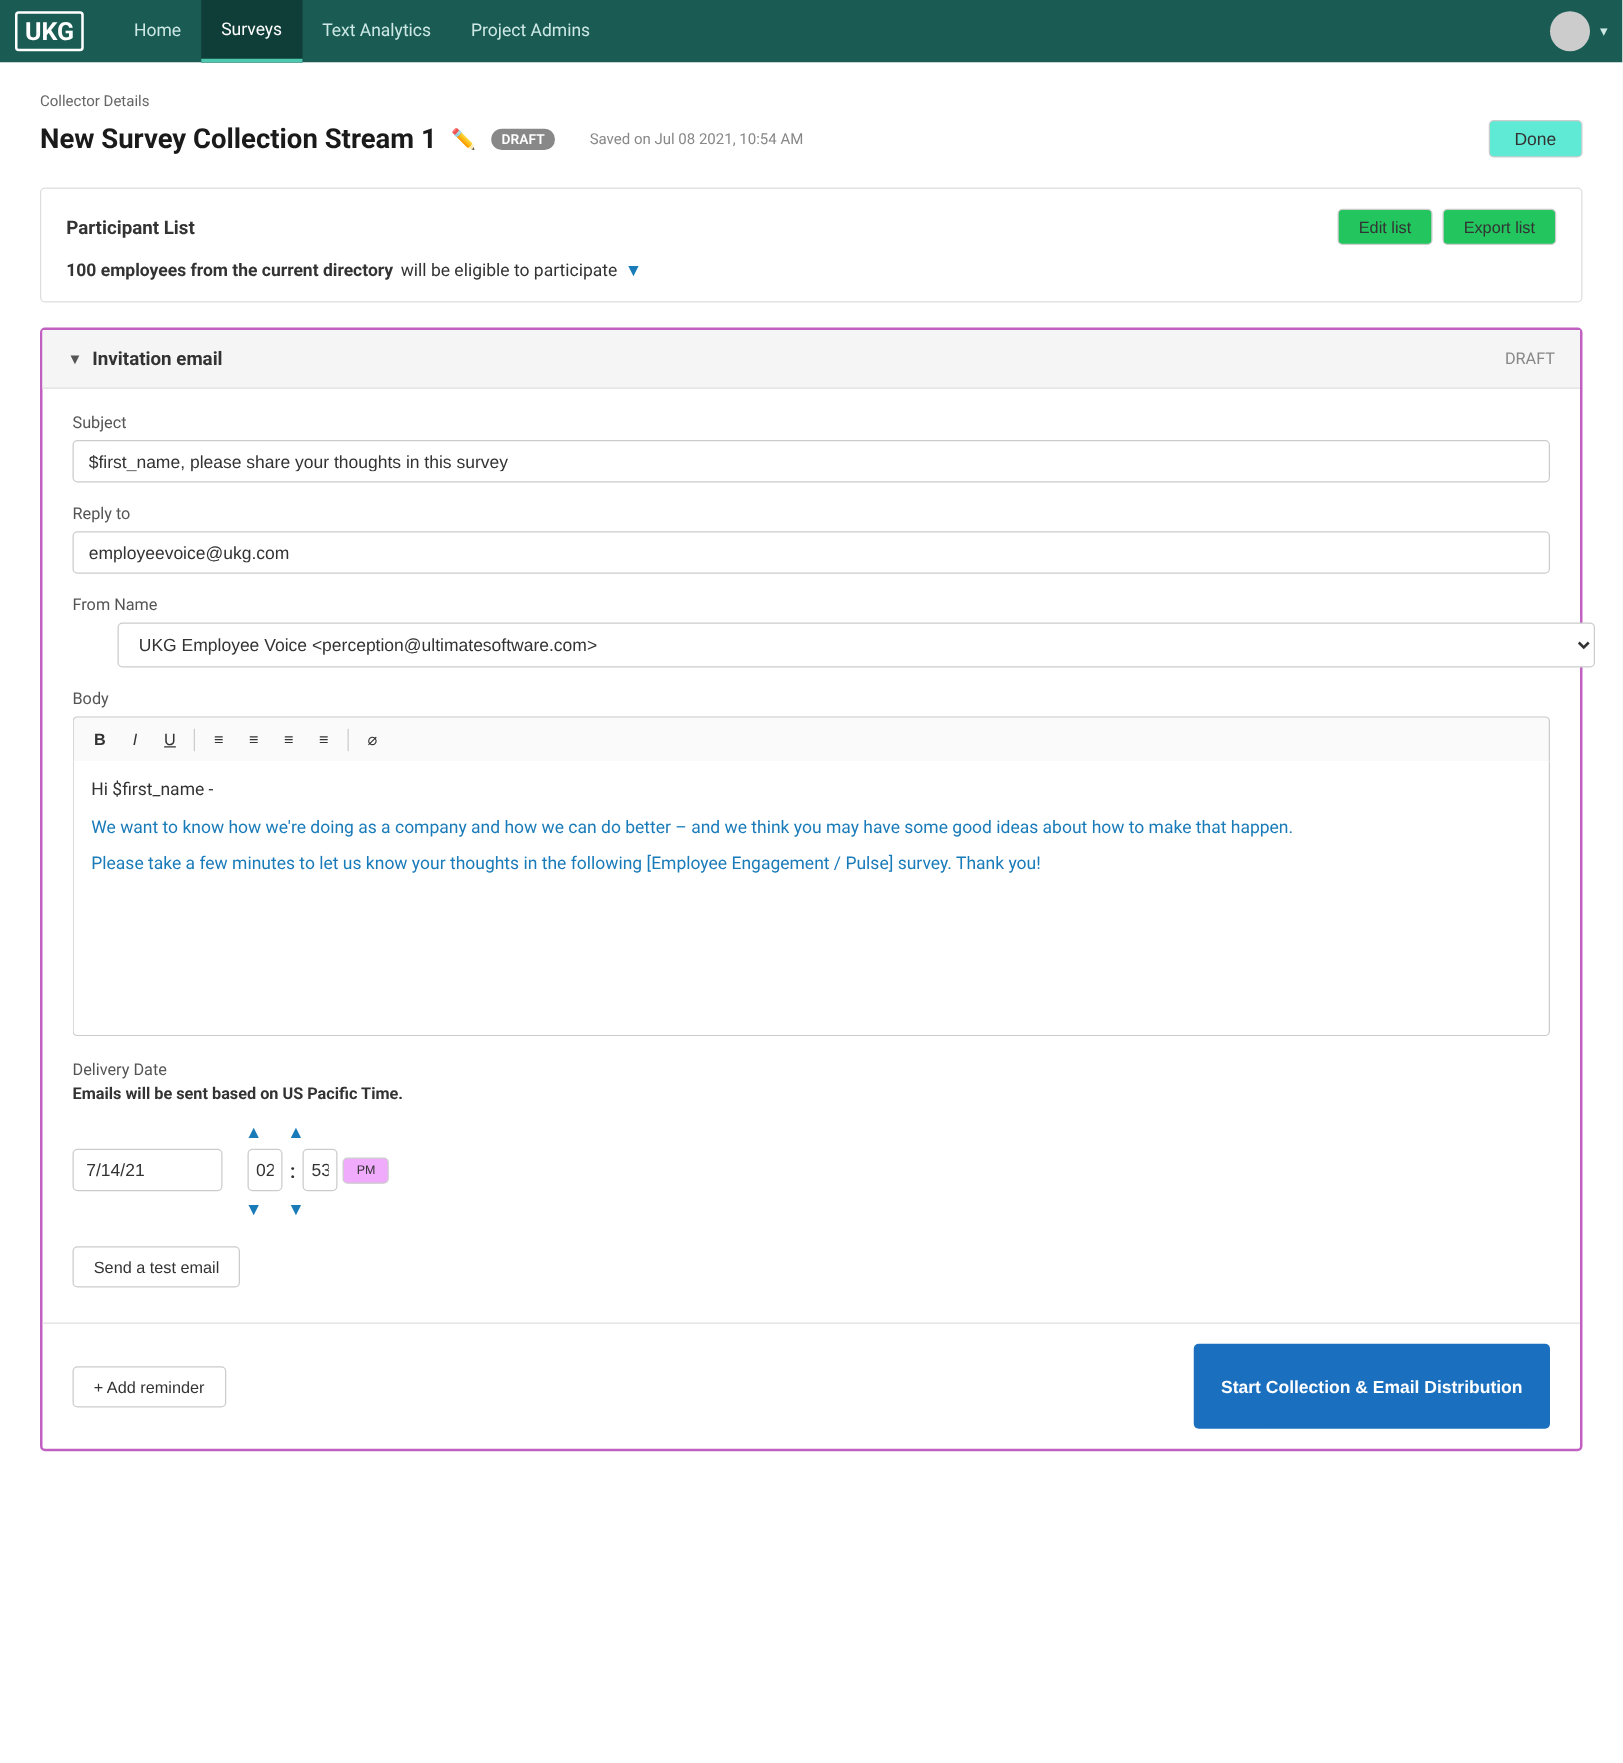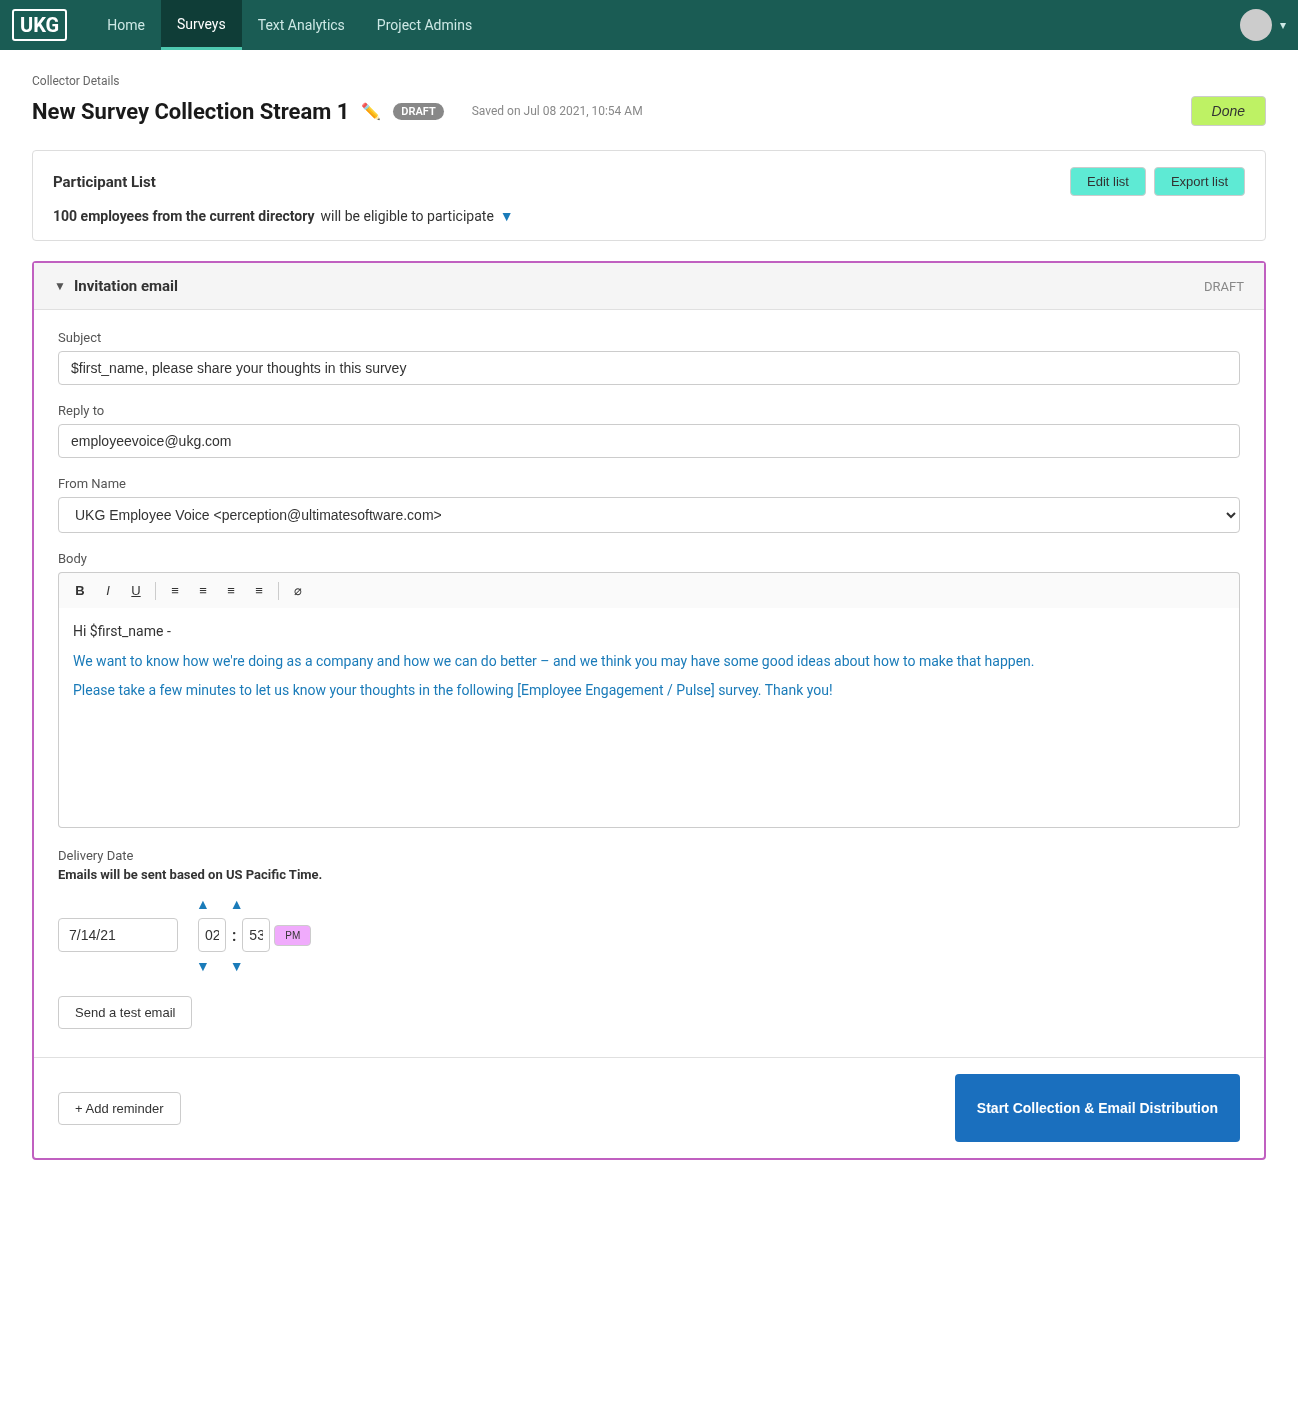--- a/index.html
+++ b/index.html
@@ -15,45 +15,45 @@
     .nav-chevron { color: #cde8e5; font-size: 12px; }
 
     
     .page { background: white; min-height: calc(1410px - 50px); padding: 24px 32px; }
     .breadcrumb { font-size: 12px; color: #666; margin-bottom: 8px; }
     .page-header { display: flex; align-items: center; margin-bottom: 24px; gap: 12px; }
     .page-title { font-size: 22px; font-weight: 700; color: #1a1a1a; }
     .edit-icon { color: #555; font-size: 16px; cursor: pointer; }
     .draft-badge { background: #888; color: white; font-size: 11px; padding: 2px 8px; border-radius: 10px; font-weight: 600; }
     .saved-text { font-size: 12px; color: #888; margin-left: 16px; }
-    .done-btn { margin-left: auto; border: 1px solid #ccc; background: #bef264; padding: 6px 20px; border-radius: 4px; cursor: pointer; font-size: 14px; color: #333; font-style: italic; }
+    .done-btn { margin-left: auto; border: 1px solid #ccc; background: #5eead4; padding: 6px 20px; border-radius: 4px; cursor: pointer; font-size: 14px; color: #333; }
 
     
     .participant-card { border: 1px solid #ddd; border-radius: 4px; padding: 16px 20px; margin-bottom: 20px; background: white; }
     .participant-header { display: flex; align-items: center; justify-content: space-between; margin-bottom: 12px; gap: 48px; }
     .participant-title { font-weight: 700; font-size: 15px; }
     .btn-group { display: flex; gap: 8px; }
-    .outline-btn { border: 1px solid #ccc; background: #5eead4; padding: 6px 16px; border-radius: 4px; cursor: pointer; font-size: 13px; color: #333; }
+    .outline-btn { border: 1px solid #ccc; background: #22c55e; padding: 6px 16px; border-radius: 4px; cursor: pointer; font-size: 13px; color: #333; }
     .participant-info { font-size: 14px; color: #333; display: flex; align-items: center; gap: 6px; }
     .participant-info strong { font-weight: 700; }
     .chevron-blue { color: #1a7bb9; font-size: 14px; }
 
     
     .invitation-card { border: 2px solid #c060c0; border-radius: 4px; padding: 0; margin-bottom: 20px; background: white; }
     .invitation-header { background: #f5f5f5; padding: 14px 20px; display: flex; align-items: center; justify-content: space-between; border-bottom: 1px solid #e0e0e0; }
     .invitation-title { display: flex; align-items: center; gap: 8px; font-weight: 700; font-size: 15px; }
     .collapse-icon { color: #555; font-size: 12px; }
     .draft-label { color: #888; font-size: 13px; }
     .invitation-body { padding: 20px 24px; }
 
     
     .form-group { margin-bottom: 18px; }
     .form-label { font-size: 13px; color: #555; margin-bottom: 6px; display: block; }
     .form-input { width: 100%; border: 1px solid #ccc; border-radius: 4px; padding: 8px 12px; font-size: 14px; color: #333; outline: none; }
-    .form-select { width: 100%; border: 1px solid #ccc; border-radius: 4px; padding: 8px 12px; font-size: 14px; color: #333; background: white; appearance: auto; outline: none; }
+    .form-select { width: 100%; border: 1px solid #ccc; border-radius: 4px; padding: 8px 12px; font-size: 14px; color: #333; background: white; appearance: auto; outline: none; margin-left: 36px; }
 
     
     .editor-toolbar { display: flex; align-items: center; gap: 2px; padding: 6px 8px; border: 1px solid #ccc; border-bottom: none; border-radius: 4px 4px 0 0; background: #fafafa; }
     .toolbar-btn { border: 1px solid transparent; background: none; padding: 3px 7px; cursor: pointer; font-size: 13px; border-radius: 3px; color: #333; min-width: 26px; display: flex; align-items: center; justify-content: center; }
     .toolbar-sep { width: 1px; background: #ccc; height: 18px; margin: 0 4px; }
     .editor-area { border: 1px solid #ccc; border-top: none; border-radius: 0 0 4px 4px; min-height: 220px; padding: 12px 14px; font-size: 14px; line-height: 1.6; background: white; }
     .editor-area .greeting { color: #333; margin-bottom: 8px; }
     .editor-area .body-text { color: #1a7bb9; margin-bottom: 6px; }
     .editor-area .body-text2 { color: #1a7bb9; }
 

